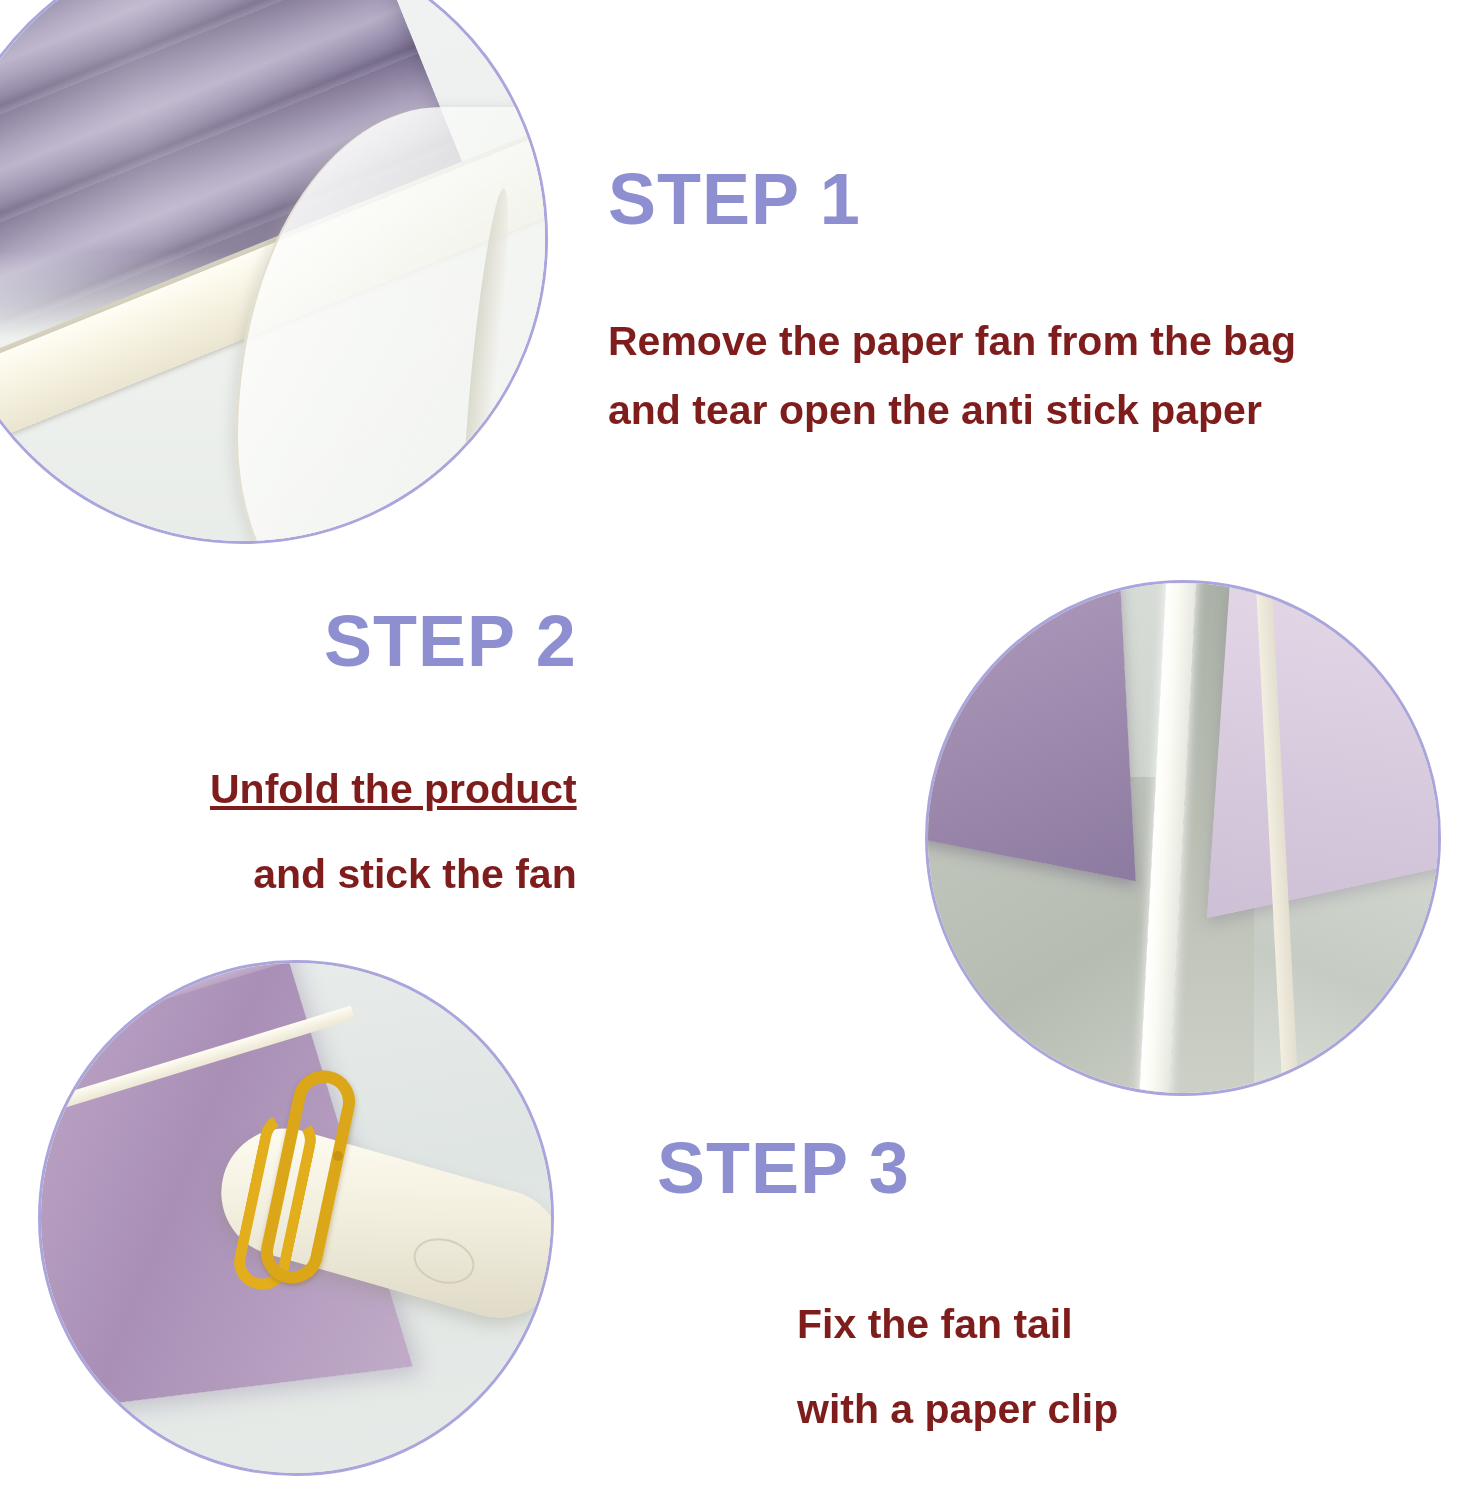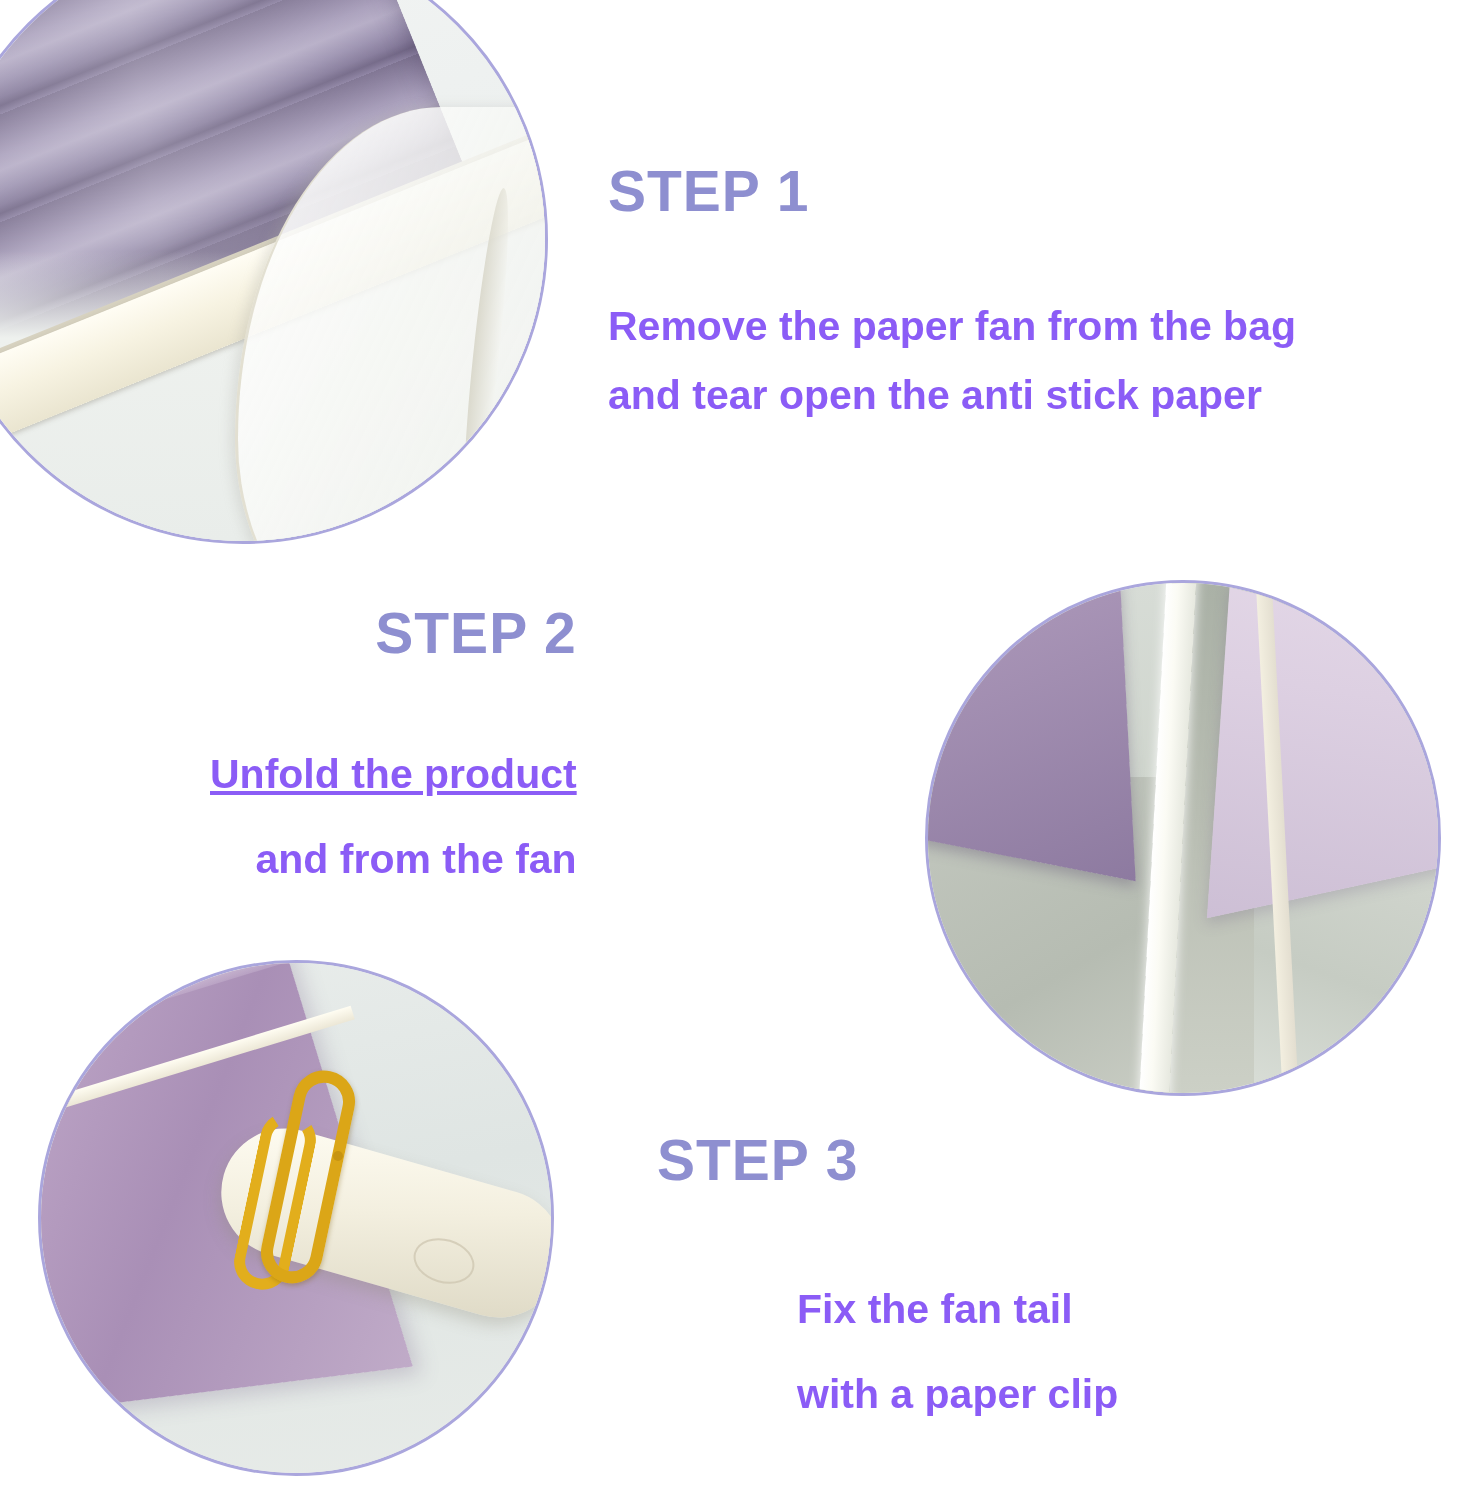--- a/index.html
+++ b/index.html
@@ -257,31 +257,31 @@
     position: absolute;
     left: 292px; top: 188px;
     width: 10px; height: 10px;
     border-radius: 50%;
     background: #c79412;
   }
 
   
   .step-block { position: absolute; }
   .step-title {
-    font-size: 57px;
+    font-size: 72px;
     font-weight: 700;
     letter-spacing: 1px;
     color: #8e8fd0;
     line-height: 1.0;
     white-space: nowrap;
   }
   .step-line {
     font-size: 41px;
     font-weight: 700;
-    color: #8b5cf6;
+    color: #7f1d1d;
     line-height: 1.0;
     white-space: nowrap;
   }
 
   #block-step1 { left: 608px; top: 163px; text-align: left; }
   #block-step1 .step-title { margin-bottom: 86px; }
   #block-step1 .step-line + .step-line { margin-top: 28px; }
 
   #block-step2 { left: 92px; top: 605px; text-align: right; }
   #block-step2 .step-title { margin-bottom: 92px; }
@@ -313,21 +313,21 @@
 
   <div class="step-block" id="block-step1">
     <div class="step-title">STEP 1</div>
     <div class="step-line">Remove the paper fan from the bag</div>
     <div class="step-line">and tear open the anti stick paper</div>
   </div>
 
   <div class="step-block" id="block-step2">
     <div class="step-title">STEP 2</div>
     <div class="step-line l1">Unfold the product</div>
-    <div class="step-line l2">and from the fan</div>
+    <div class="step-line l2">and stick the fan</div>
   </div>
 
   <div class="photo-circle" id="photo-step2">
     <div class="photo-inner">
       <div class="bg"></div>
       <div class="face-left"></div>
       <div class="face-mid"></div>
       <div class="face-right"></div>
       <div class="panel-left"></div>
       <div class="panel-right"></div>

